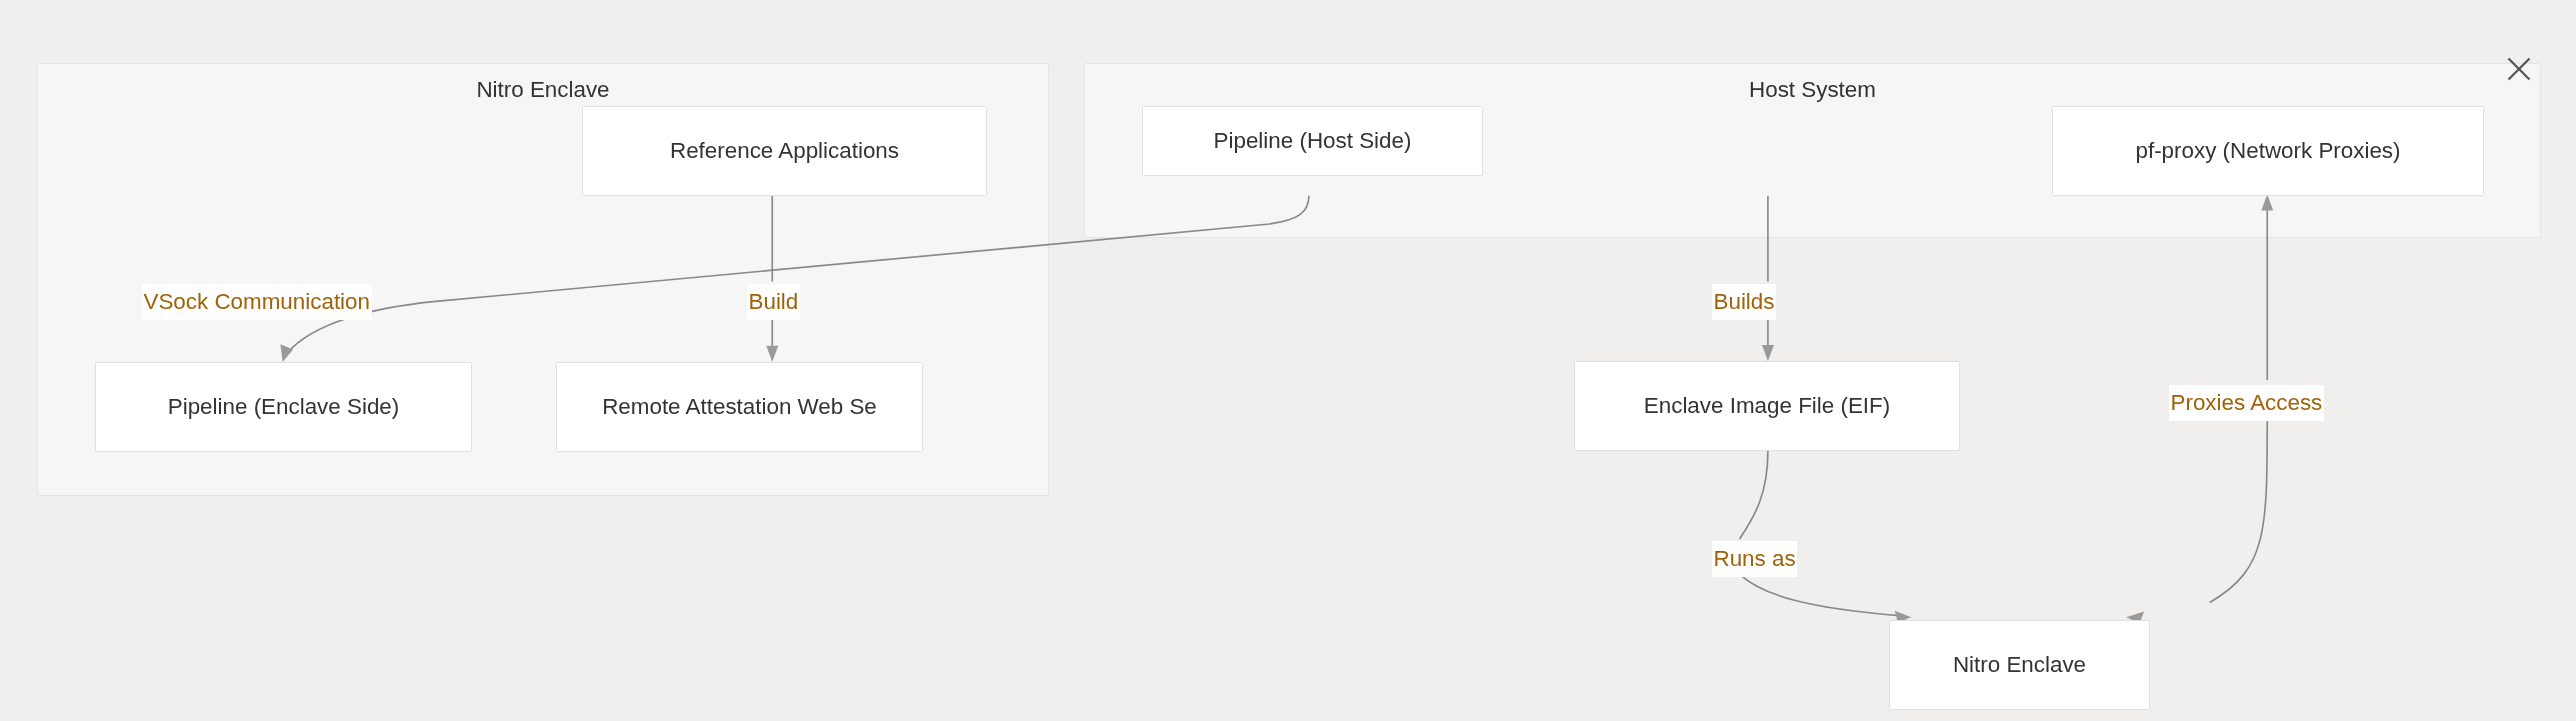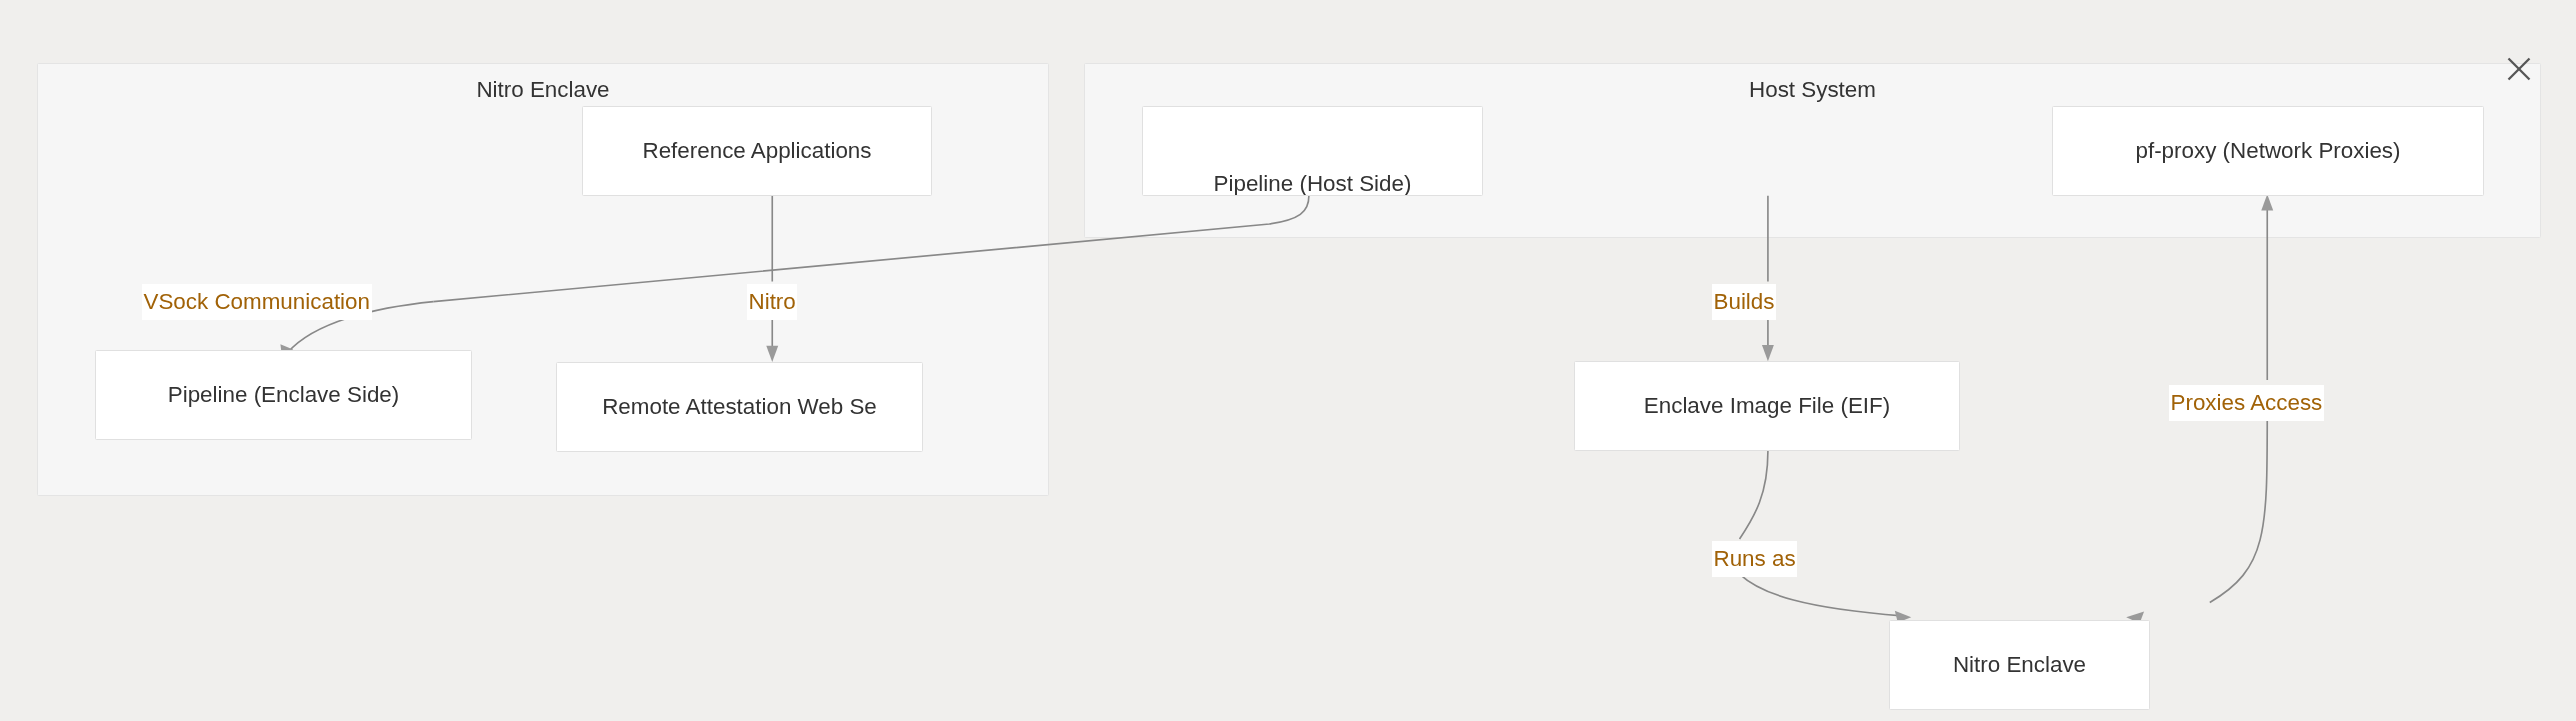--- a/index.html
+++ b/index.html
@@ -140,52 +140,52 @@
     </g>
 
     <g>
       <path class="edge-path" d="M 3037,238 L 3037,477"></path>
       <path class="edge-path" d="M 3037,524 C 3037,680 3037,730 2960,775"></path>
       <polygon class="arrow-head" points="2848,795 2872,787 2866,803"></polygon>
       <polygon class="arrow-head" points="3037,228 3029,250 3045,250"></polygon>
     </g>
   </svg>
 
-  <div class="node" id="node-reference-applications" style="left: 582px; top: 82px; width: 350px; height: 90px;">
+  <div class="node" id="node-reference-applications" style="left: 582px; top: 82px; width: 405px; height: 90px;">
     <span class="node-label">Reference Applications</span>
   </div>
 
-  <div class="node" id="node-pipeline-host-side" style="left: 1142px; top: 82px; width: 341px; height: 90px; align-items: flex-end;">
+  <div class="node" id="node-pipeline-host-side" style="left: 1142px; top: 82px; width: 341px; height: 70px;">
     <span class="node-label">Pipeline (Host Side)</span>
   </div>
 
 
   <div class="node" id="node-pf-proxy-network-proxies" style="left: 2052px; top: 82px; width: 432px; height: 90px; align-items: center;">
     <span class="node-label">pf-proxy (Network Proxies)</span>
   </div>
 
-  <div class="node" id="node-pipeline-enclave-side" style="left: 95px; top: 326px; width: 377px; height: 90px;">
+  <div class="node" id="node-pipeline-enclave-side" style="left: 95px; top: 338px; width: 377px; height: 90px;">
     <span class="node-label">Pipeline (Enclave Side)</span>
   </div>
 
   <div class="node" id="node-remote-attestation-web-service" style="left: 556px; top: 338px; width: 367px; height: 90px;">
     <span class="node-label">Remote Attestation Web Se</span>
   </div>
 
   <div class="node" id="node-enclave-image-file" style="left: 1574px; top: 337px; width: 386px; height: 90px;">
     <span class="node-label">Enclave Image File (EIF)</span>
   </div>
 
   <div class="node" id="node-nitro-enclave" style="left: 1889px; top: 596px; width: 261px; height: 90px;">
     <span class="node-label">Nitro Enclave</span>
   </div>
 
   <div class="edge-label" id="label-vsock-communication" style="left: 142px; top: 260px;">VSock Communication</div>
 
-  <div class="edge-label" id="label-uses" style="left: 747px; top: 260px;">Nitro</div>
+  <div class="edge-label" id="label-uses" style="left: 747px; top: 260px;">Build</div>
 
   <div class="edge-label" id="label-builds" style="left: 1712px; top: 260px;">Builds</div>
 
   <div class="edge-label" id="label-network-access" style="left: 2169px; top: 361px;">Proxies Access</div>
 
   <div class="edge-label" id="label-runs-as" style="left: 1712px; top: 517px;">Runs as</div>
 
   <div id="close-button" style="left: 2504px; top: 30px;">
     <svg width="30" height="30" viewBox="0 0 40 40" xmlns="http://www.w3.org/2000/svg">
       <line x1="6" y1="6" x2="34" y2="34" stroke="#555555" stroke-width="3"></line>

